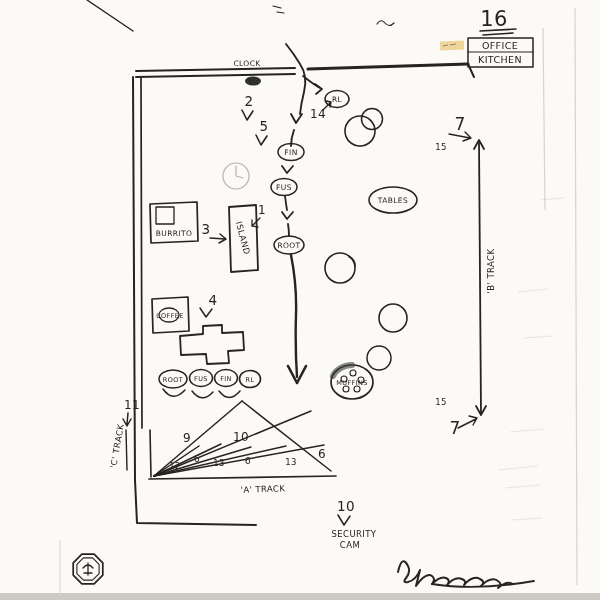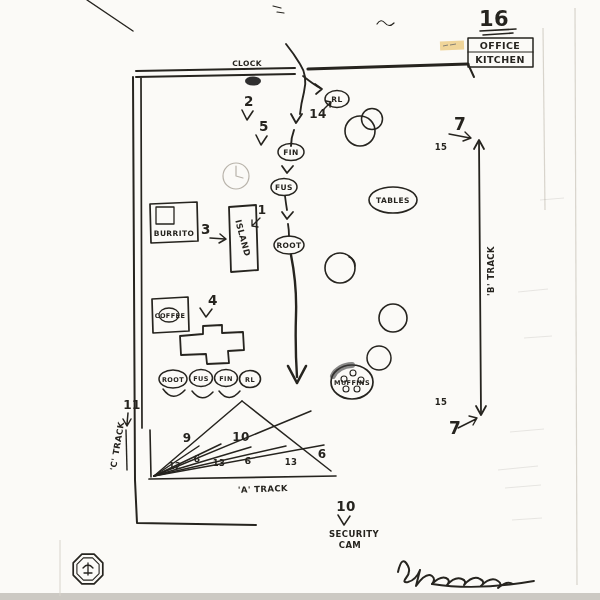--- a/index.html
+++ b/index.html
@@ -1,20 +1,19 @@
 <!DOCTYPE html>
 <html><head>
 <meta charset="utf-8">
 <style>
   html,body{margin:0;padding:0;background:#efedea;}
   .page{
     position:relative;width:600px;height:600px;overflow:hidden;
     background:#fbfaf7;
     font-family:"DejaVu Sans", sans-serif;
-    font-weight:bold;
   }
   svg{display:block}
   .hand{fill:#26241f;font-family:"DejaVu Sans", sans-serif;letter-spacing:.4px;}
   .t6{font-size:6.5px}.t7{font-size:7.5px}.t8{font-size:8.5px}.t9{font-size:9.5px}
   .t12{font-size:12px}.t13{font-size:13.5px}.t16{font-size:17px}.t20{font-size:21px}
   .ink{stroke:#26241f;fill:none;stroke-linecap:round;stroke-linejoin:round;}
   .pencil{stroke:#b8b3aa;fill:none;stroke-linecap:round;}
   .faint{stroke:#d8d4cc;fill:none;}
 </style>
 </head>

